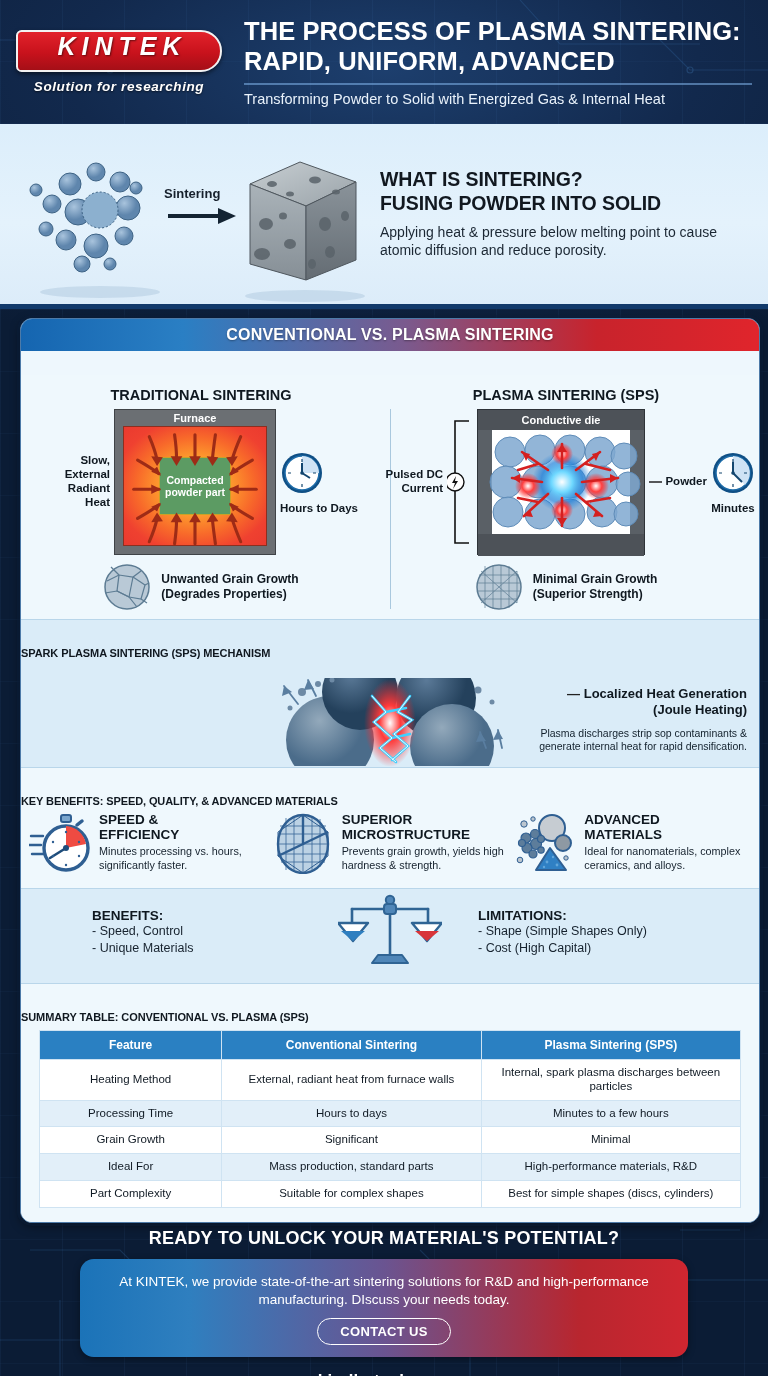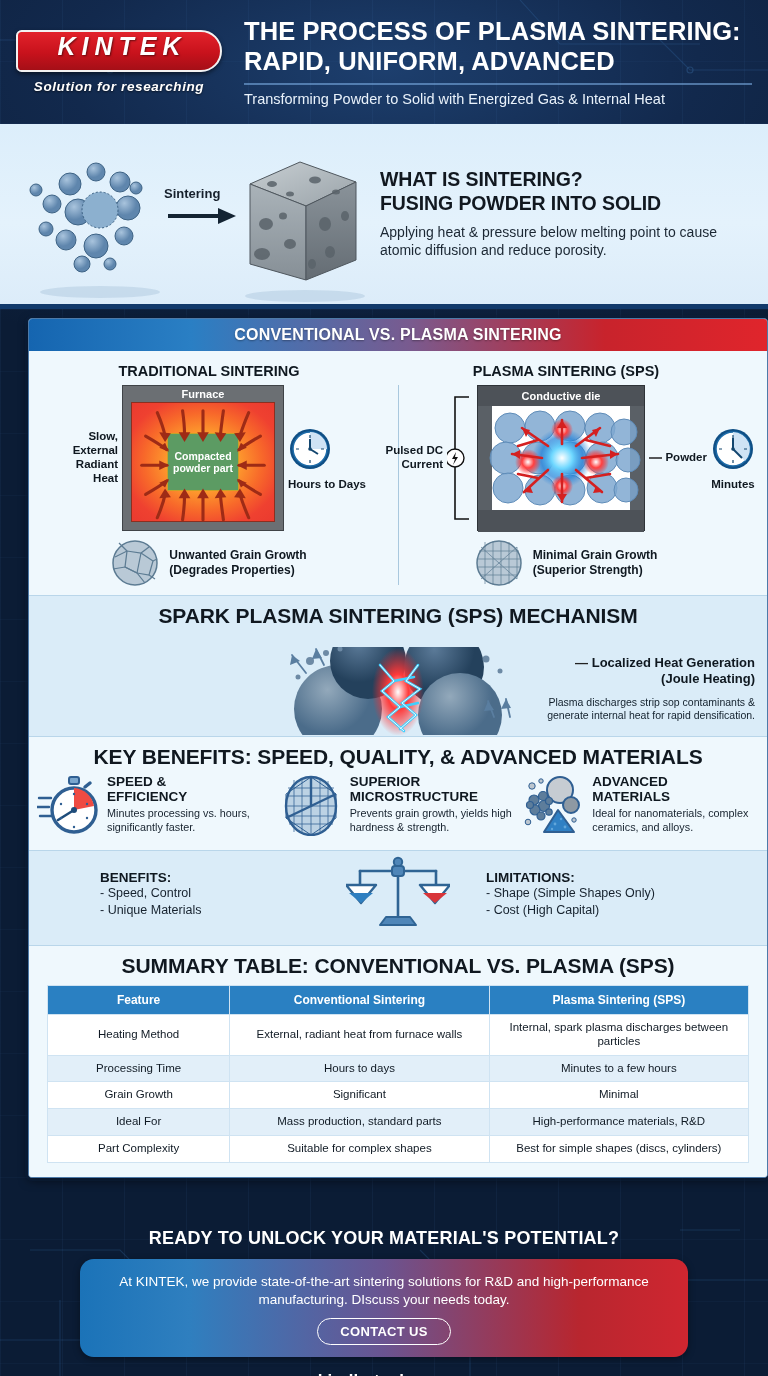--- a/index.html
+++ b/index.html
@@ -80,45 +80,45 @@
     letter-spacing: -.1px;
   }
   .intro-p { font-size: 14px; color: #1b2733; margin-top: 7px; line-height: 1.32; }
   .sinter-label {
     position: absolute; left: 164px; top: 62px;
     font-size: 13px; font-weight: 700; color: #16202c;
   }
 
   
   .card {
-    position: absolute; left: 28px; top: 318px; width: 740px;
-    border-radius: 4px; overflow: hidden;
+    position: absolute; left: 20px; top: 318px; width: 740px;
+    border-radius: 12px; overflow: hidden;
     border: 1px solid #4d7aa8;
     box-shadow: 0 0 0 3px rgba(10,30,60,.45), 0 3px 10px rgba(0,0,0,.5);
     background: #eef7fd;
   }
   .card-banner {
     height: 32px;
     background: linear-gradient(90deg,#1565b0 0%, #2a7fc4 22%, #7a5a8e 52%, #c8232c 78%, #e0252c 100%);
     color: #fff; font-weight: 700; font-size: 16px;
     display: flex; align-items: center; justify-content: center;
     letter-spacing: .2px;
     text-shadow: 0 1px 2px rgba(0,0,0,.35);
   }
 
   .sec { border-bottom: 1px solid #b9d6ea; }
   .sec-a { background: #eff8fd; }
   .sec-b { background: #daecf8; }
   .sec-title {
-    text-align: center; font-weight: 700; color: #101820;
-    font-size: 21px; padding: 8px 0 3px; letter-spacing: -.1px;
-  }
-
-  
-  .compare { display: flex; position: relative; padding: 4px 12px 8px; }
+    font-weight: 700; color: #101820;
+    font-size: 11px; padding: 27px 0 3px; letter-spacing: -.1px;
+  }
+
+  
+  .compare { display: flex; position: relative; padding: 4px 4px 8px; margin-top: 24px; }
   .compare .col { flex: 1; position: relative; }
   .compare .divider {
     position: absolute; left: 50%; top: 34px; bottom: 10px; width: 1px;
     background: #a9c8de;
   }
   .col-h {
     text-align: center; font-weight: 700; font-size: 14.5px; color: #0f1820;
     padding: 8px 0 6px;
   }
 

